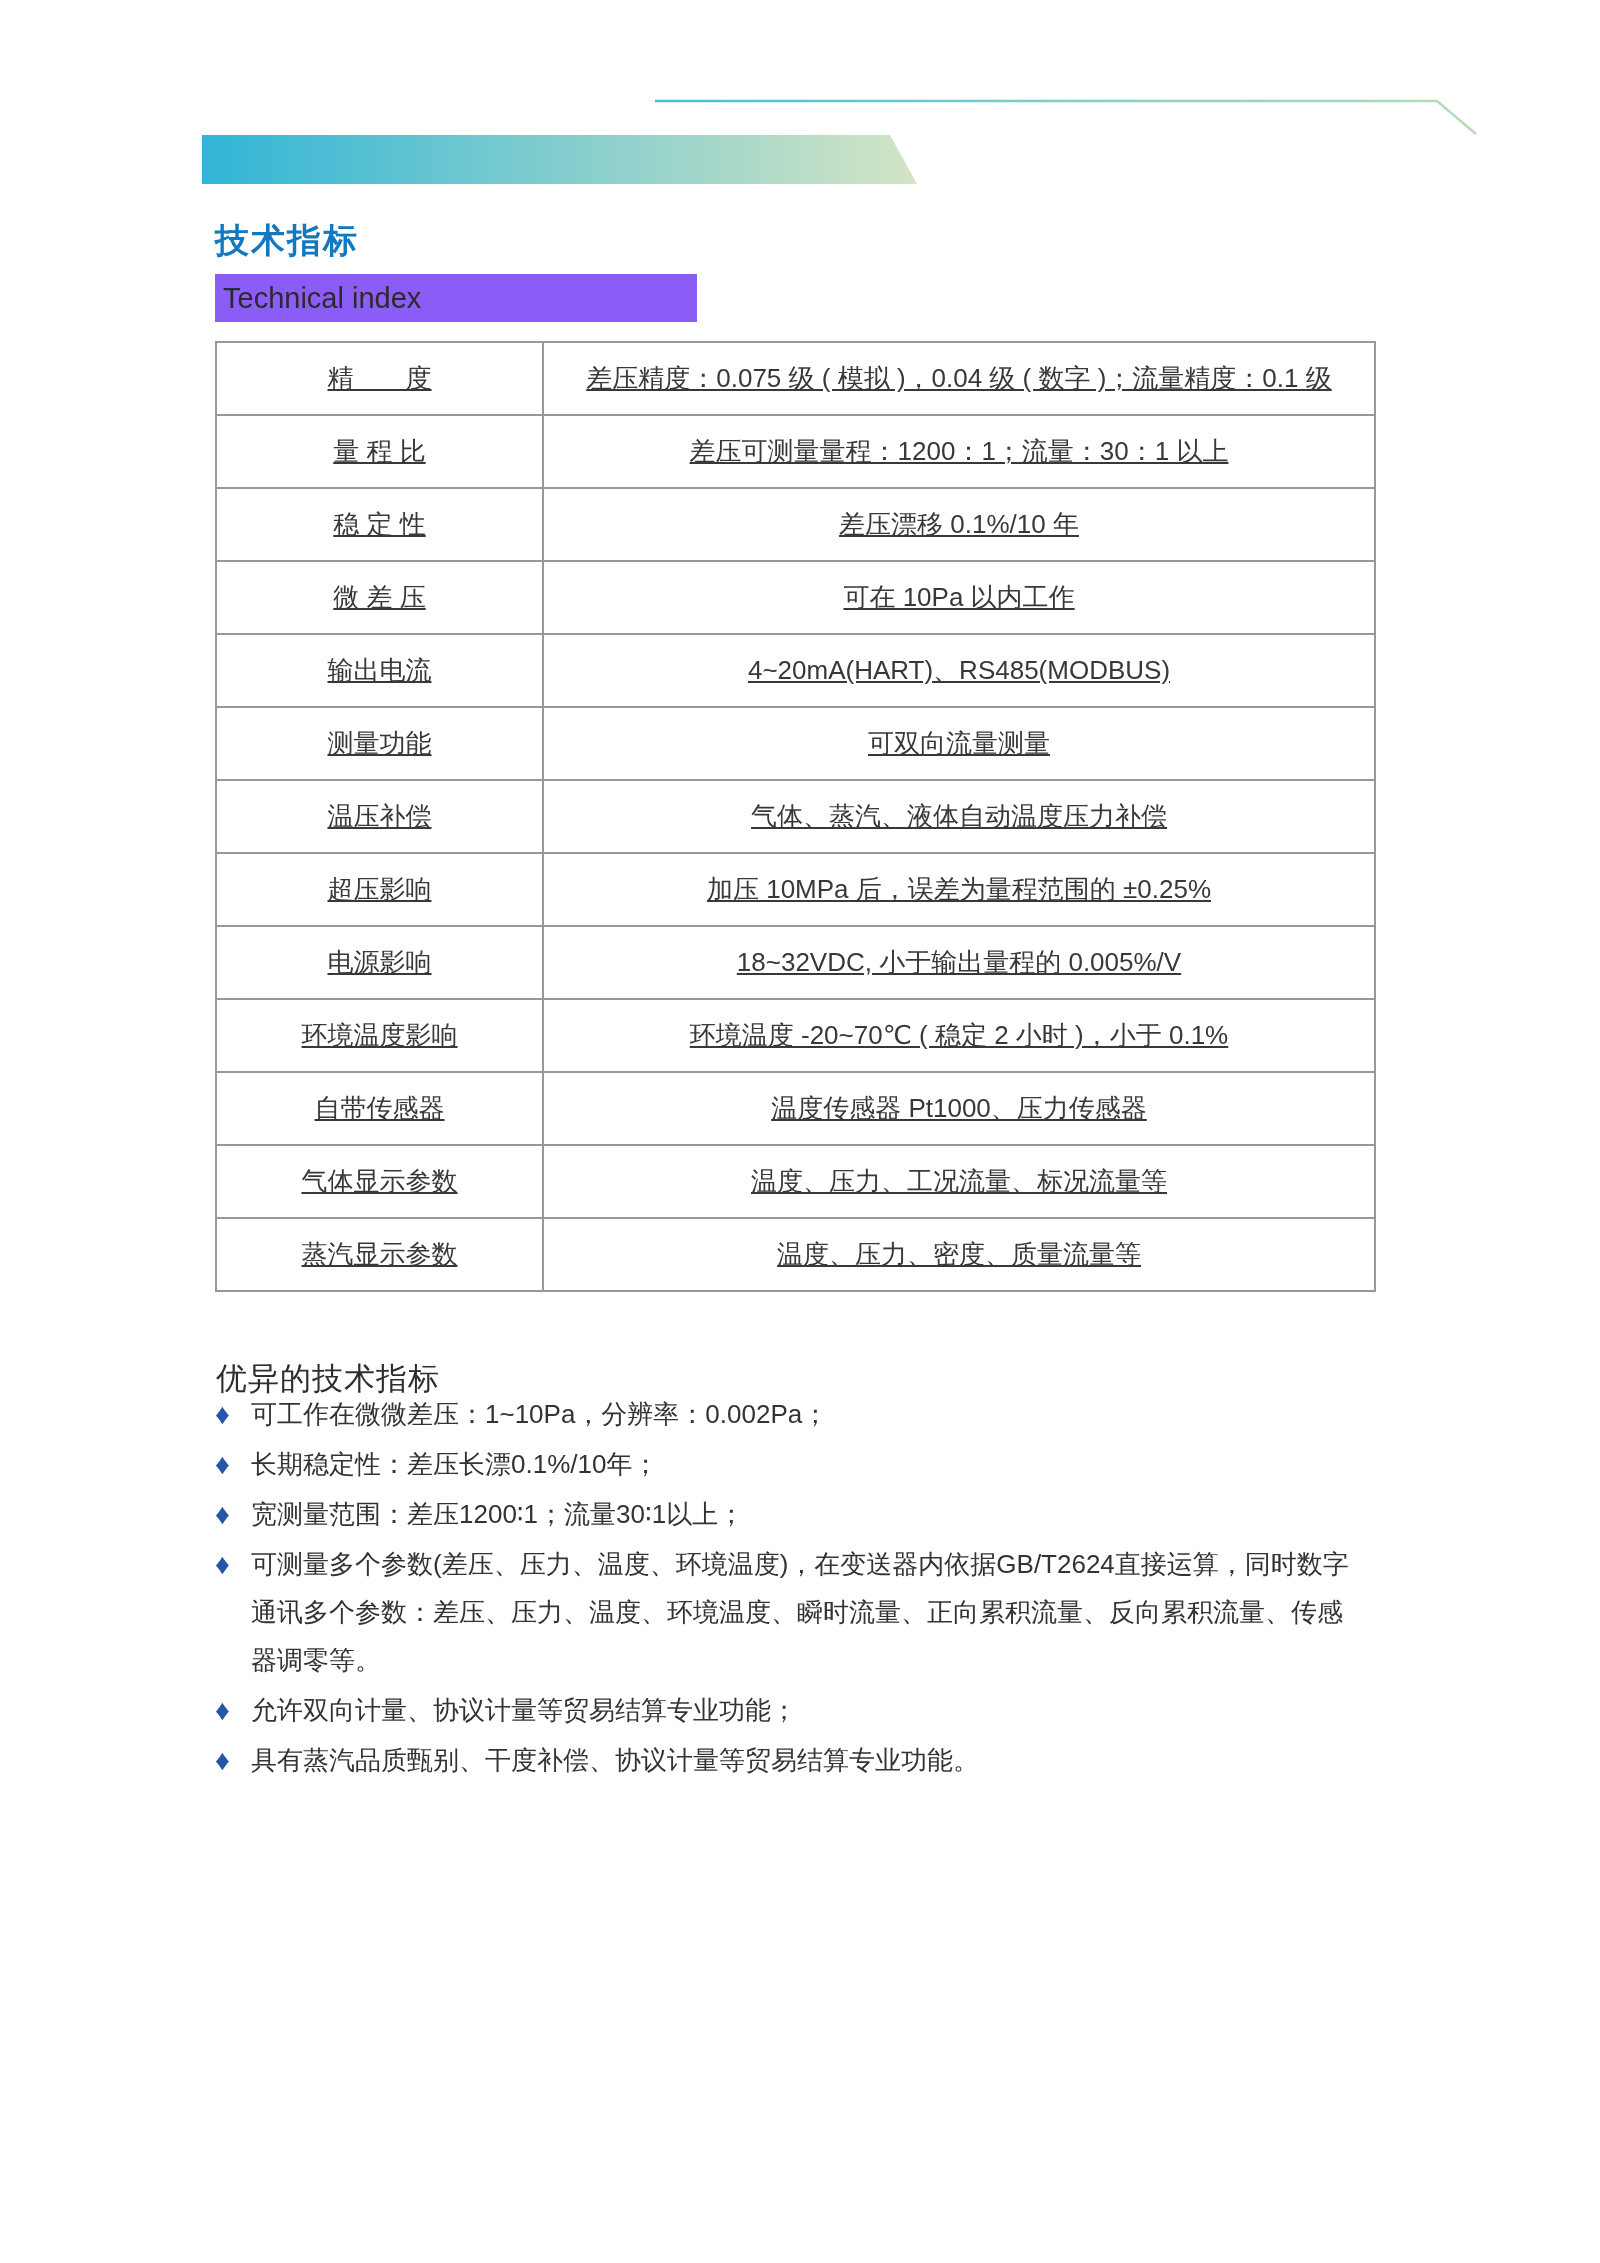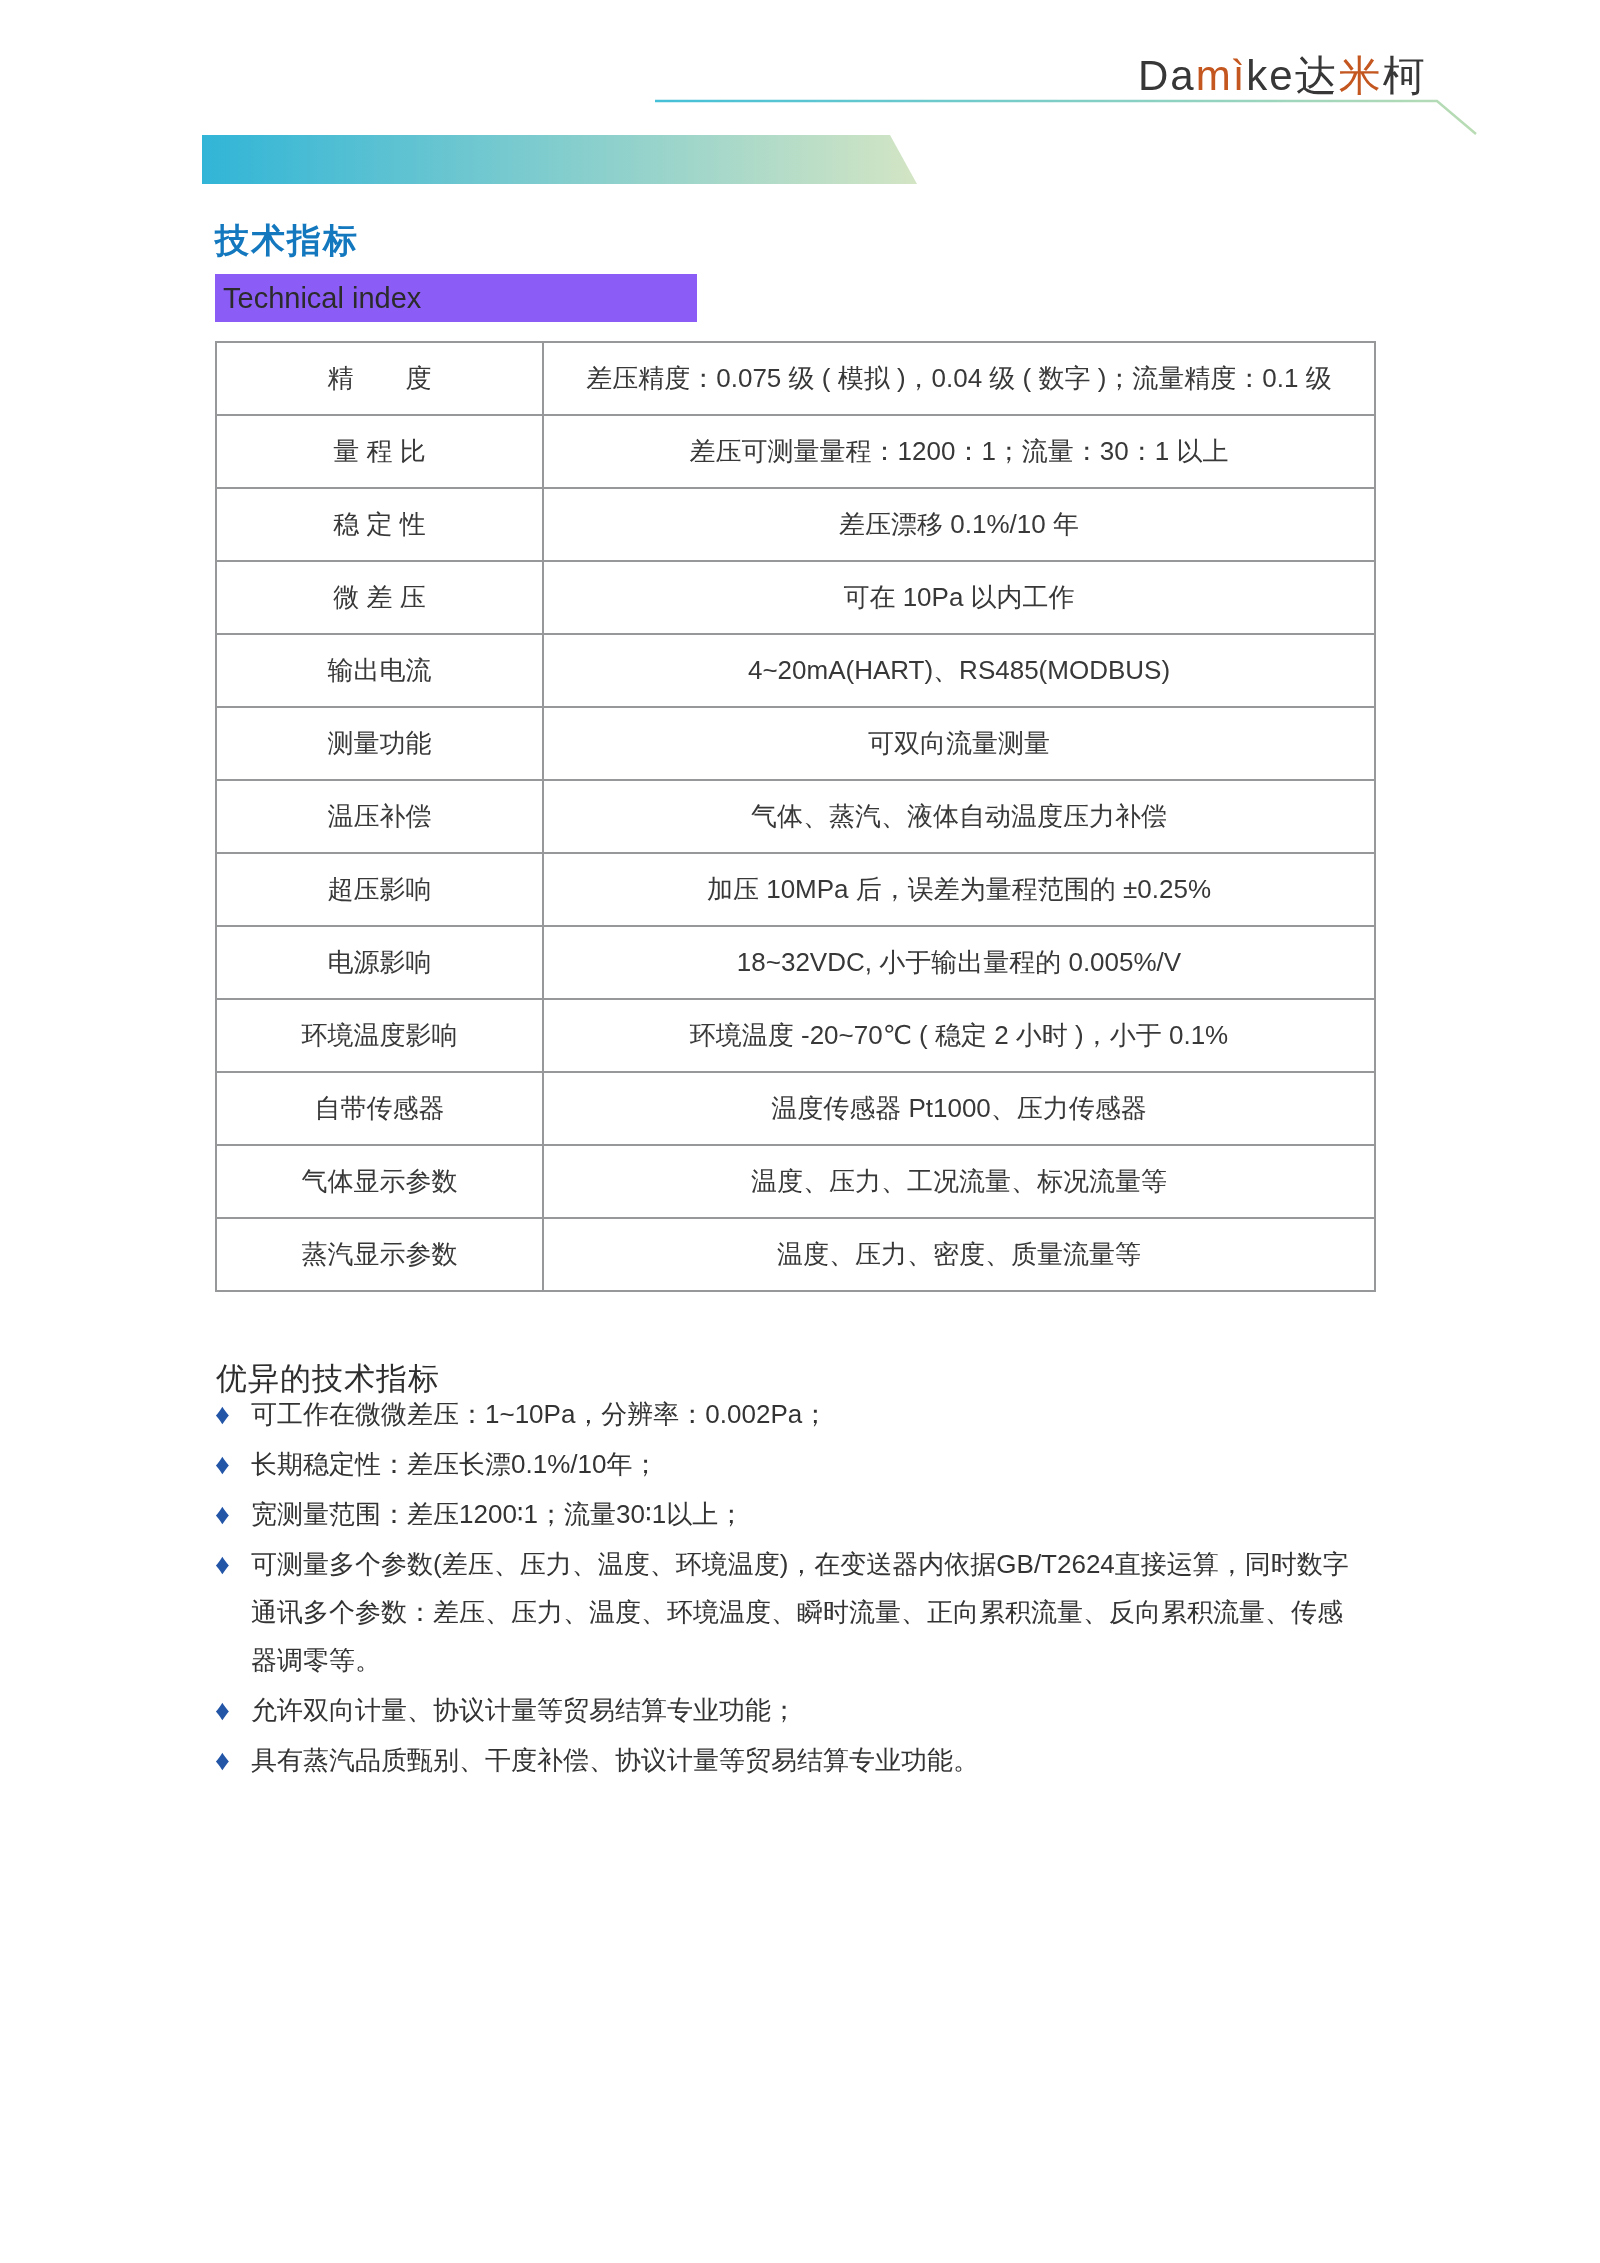--- a/index.html
+++ b/index.html
@@ -17,21 +17,21 @@
   
   .title-cn{position:absolute;left:215px;top:218px;font-size:34px;font-weight:bold;color:#1478bf;letter-spacing:2px;}
 
   
   .title-en{position:absolute;left:215px;top:274px;width:482px;height:48px;background:#8b5cf6;
             font-size:29px;color:#2b2b2b;line-height:48px;padding-left:8px;box-sizing:border-box;}
 
   
   table.spec{position:absolute;left:215px;top:341px;width:1161px;border-collapse:collapse;table-layout:fixed;}
   table.spec td{border:2px solid #97989a;height:71px;text-align:center;vertical-align:middle;
-                font-size:26px;color:#383838;background:#ffffff;padding:0 6px;}
+                font-size:26px;color:#383838;background:#ffffff;padding:0 6px;text-decoration:underline;}
   table.spec td.lbl{width:313px;}
 
   
   .feat-heading{position:absolute;left:216px;top:1358px;font-size:31px;color:#2e2e2e;font-weight:500;letter-spacing:1px;}
   .bullets{position:absolute;left:215px;top:1390px;width:1185px;}
   .bullet{display:flex;align-items:flex-start;margin:0 0 2px 0;}
   .diamond{flex:0 0 36px;font-size:29px;line-height:48px;color:#2456a8;}
   .btext{font-size:26px;line-height:48px;color:#333333;white-space:pre-line;}
 </style>
 </head>
@@ -47,23 +47,20 @@
       </linearGradient>
       <linearGradient id="lineGrad" x1="655" y1="0" x2="1476" y2="0" gradientUnits="userSpaceOnUse">
         <stop offset="0" stop-color="#45c0d8"></stop>
         <stop offset="1" stop-color="#b9dcb4"></stop>
       </linearGradient>
     </defs>
     <path d="M 655 101 L 1437 101 L 1476 134" fill="none" stroke="url(#lineGrad)" stroke-width="2.5"></path>
     <polygon points="202,135 890,135 917,184 202,184" fill="url(#bannerGrad)"></polygon>
   </svg>
 
-  <div class="logo">
-    <span class="seg-dark">Da</span><span class="seg-orange">mì</span><span class="seg-dark">ke</span><span class="seg-dark">达</span><span class="seg-orange">米</span><span class="seg-dark">柯</span>
-  </div>
 
   <div class="title-cn">技术指标</div>
   <div class="title-en">Technical index</div>
 
   <table class="spec">
     <tbody>
       <tr>
           <td class="lbl">精　　度</td>
           <td>差压精度：0.075 级 ( 模拟 )，0.04 级 ( 数字 )；流量精度：0.1 级</td>
         </tr>

